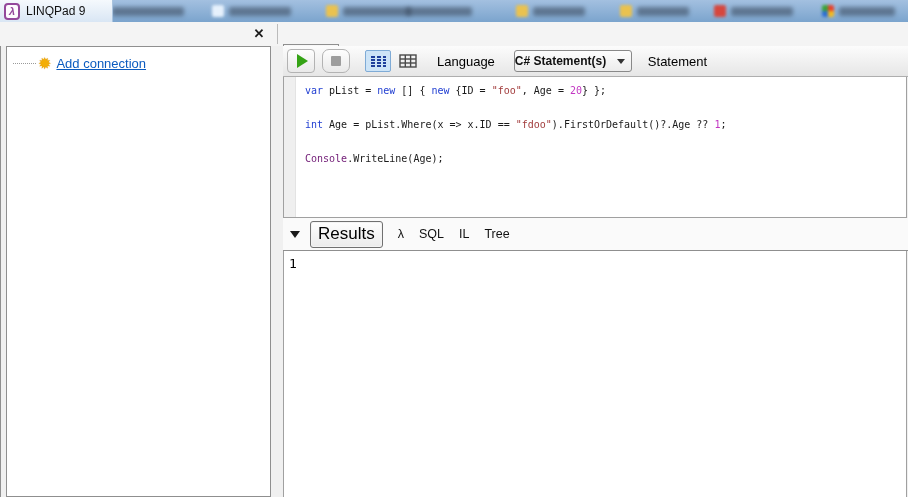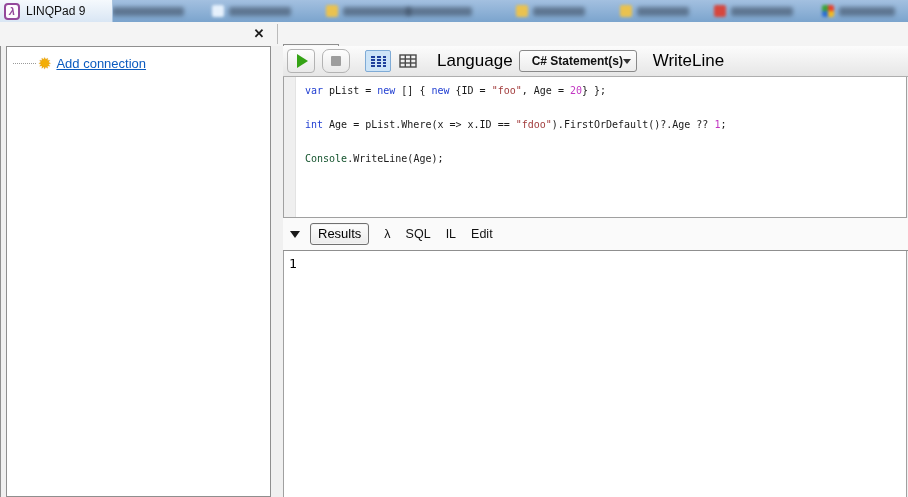--- a/index.html
+++ b/index.html
@@ -57,47 +57,47 @@
     background:linear-gradient(#fefefe,#e9e9e9);display:flex;align-items:center;justify-content:center;}
   .btn-run{margin-left:4px;}
   .btn-stop{margin-left:7px;border-radius:7px;}
   .play-tri{width:0;height:0;border-left:11px solid #35a315;border-top:7px solid transparent;
     border-bottom:7px solid transparent;margin-left:3px;}
   .stop-sq{width:10px;height:10px;background:#9d9d9d;border-radius:1px;}
   .vbtn{width:26px;height:22px;box-sizing:border-box;border:1px solid transparent;border-radius:2px;
     display:flex;align-items:center;justify-content:center;}
   .vbtn.rich{margin-left:15px;background:#cde4f7;border-color:#7fabd6;}
   .vbtn.grid{margin-left:4px;}
-  .tool-label{font-size:17px;color:#000;margin-left:16px;white-space:nowrap;}
+  .tool-label{font-size:13px;color:#000;margin-left:16px;white-space:nowrap;}
   .dd{height:22px;box-sizing:border-box;border:1px solid #898989;border-radius:3px;
     background:linear-gradient(#fdfdfd,#ececec);display:flex;align-items:center;}
-  .dd-lang{width:118px;margin-left:6px;padding-left:12px;}
+  .dd-lang{width:118px;margin-left:19px;padding-left:0;}
   .dd-conn{width:228px;margin-left:6px;padding-left:6px;border-radius:3px 0 0 3px;border-right:none;}
   .dd-text{font-size:12px;font-weight:bold;color:#111;white-space:nowrap;}
   .dd-arrow{margin-left:auto;margin-right:6px;width:0;height:0;flex:none;
     border-left:4px solid transparent;border-right:4px solid transparent;border-top:5px solid #333;}
 
   
   .editor{position:absolute;left:283px;top:77px;width:624px;height:141px;box-sizing:border-box;
     background:#fff;border:1px solid #a0a0a0;border-top:none;}
   .gutter{position:absolute;left:0;top:0;bottom:0;width:11px;background:#efefef;border-right:1px solid #e3e3e3;}
   .code{position:absolute;left:21px;top:5px;font-family:"DejaVu Sans Mono",monospace;
     font-size:10px;line-height:17px;white-space:pre;color:#1a1a1a;}
   .tk-kw{color:#2340d2;}
   .tk-str{color:#a23c3c;}
   .tk-num{color:#c236c2;}
-  .tk-type{color:#14532d;}
+  .tk-type{color:#701a75;}
   .tk-plain{color:#1a1a1a;}
 
   
   .results-header{position:absolute;left:283px;top:218px;width:625px;height:33px;box-sizing:border-box;
     background:#fafafa;border-bottom:1px solid #8f8f8f;display:flex;align-items:center;}
   .collapse-tri{width:0;height:0;border-left:5px solid transparent;border-right:5px solid transparent;
     border-top:7px solid #1a1a1a;margin-left:7px;}
-  .results-btn{margin-left:10px;padding:2px 7px 3px;font-size:13px;color:#000;
+  .results-btn{margin-left:10px;padding:2px 7px 3px;font-size:17px;color:#000;
     border:1px solid #707070;border-radius:3px;background:linear-gradient(#fefefe,#ebebeb);
     box-shadow:inset 0 0 0 1px #f3f3f3;}
   .rtab{font-size:12.5px;color:#111;margin-left:15px;}
   .results-body{position:absolute;left:283px;top:251px;width:624px;bottom:0;box-sizing:border-box;
     background:#fff;border-left:1px solid #a0a0a0;border-right:1px solid #a0a0a0;}
   .output{font-family:"DejaVu Sans Mono",monospace;font-size:13px;color:#000;padding:5px 0 0 5px;}
 </style>
 </head>
 <body>
 
@@ -194,34 +194,34 @@
           <line x1="1" y1="5" x2="17" y2="5"></line>
             <line x1="1" y1="9" x2="17" y2="9"></line>
         </g>
       </svg>
     </span>
     <span class="tool-label">Language</span>
     <span class="dd dd-lang">
       <span class="dd-text">C# Statement(s)</span>
       <span class="dd-arrow"></span>
     </span>
-    <span class="tool-label">WriteLine</span>
+    <span class="tool-label">Statement</span>
   </div>
 
   <div class="editor">
     <span class="gutter"></span>
     <div class="code"><div class="code-line"><span class="tk-kw">var</span><span class="tk-plain"> pList = </span><span class="tk-kw">new</span><span class="tk-plain"> [] { </span><span class="tk-kw">new</span><span class="tk-plain"> {ID = </span><span class="tk-str">"foo"</span><span class="tk-plain">, Age = </span><span class="tk-num">20</span><span class="tk-plain">} };</span></div><div class="code-line">&nbsp;</div><div class="code-line"><span class="tk-kw">int</span><span class="tk-plain"> Age = pList.Where(x =&gt; x.ID == </span><span class="tk-str">"fdoo"</span><span class="tk-plain">).FirstOrDefault()?.Age ?? </span><span class="tk-num">1</span><span class="tk-plain">;</span></div><div class="code-line">&nbsp;</div><div class="code-line"><span class="tk-type">Console</span><span class="tk-plain">.WriteLine(Age);</span></div></div>
   </div>
 
   <div class="results-header">
     <span class="collapse-tri"></span>
     <span class="results-btn">Results</span>
     <span class="rtab">λ</span>
     <span class="rtab">SQL</span>
     <span class="rtab">IL</span>
-    <span class="rtab">Edit</span>
+    <span class="rtab">Tree</span>
   </div>
 
   <div class="results-body">
     <div class="output">1</div>
   </div>
 
 </div>
 
 </body></html>

